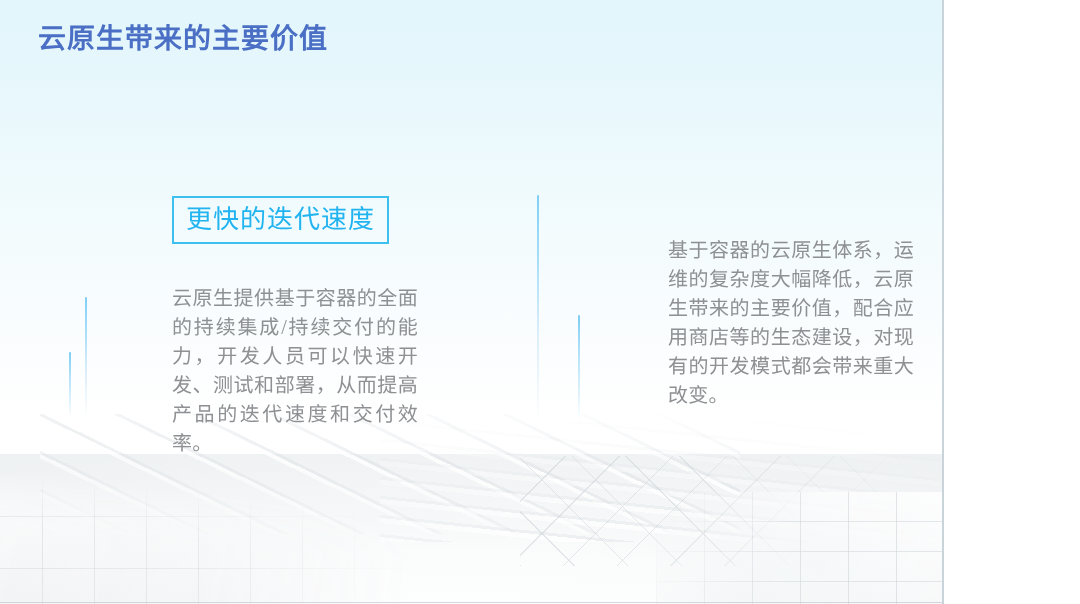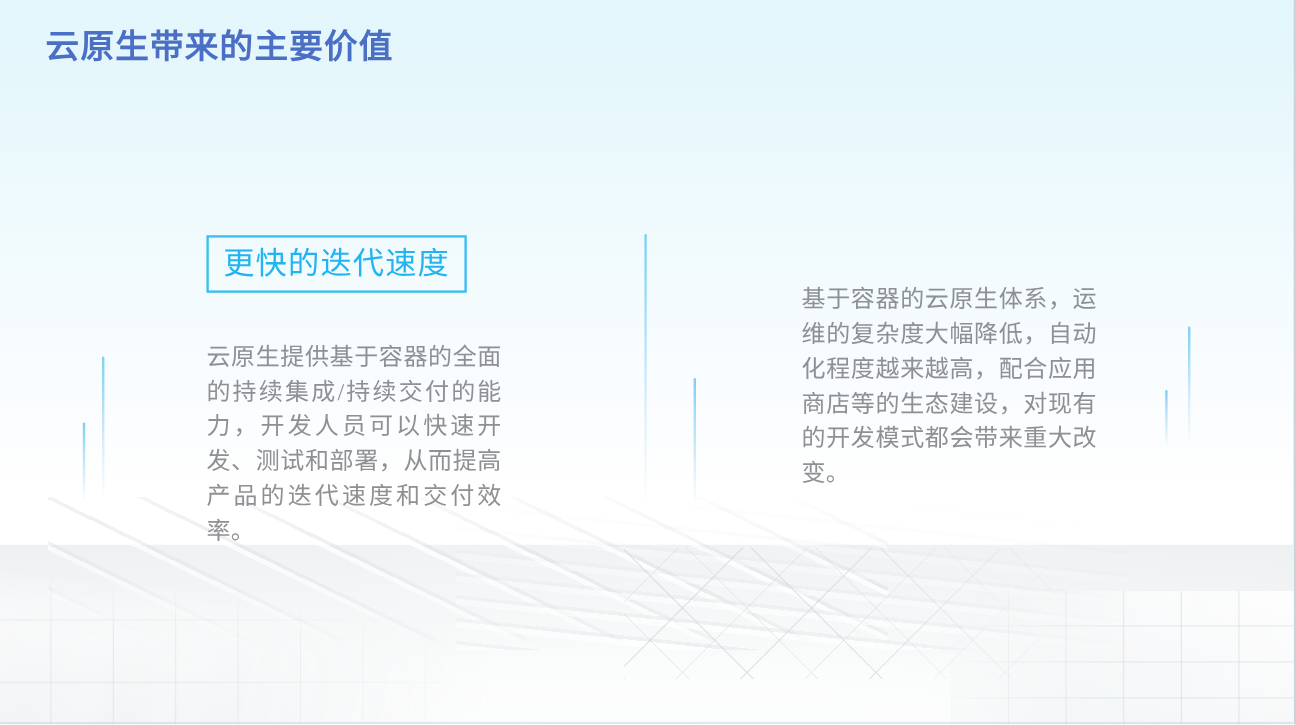--- a/index.html
+++ b/index.html
@@ -11,21 +11,21 @@
     width: 1080px;
     height: 604px;
     overflow: hidden;
     font-family: "Liberation Sans", sans-serif;
     background: #ffffff;
   }
 
   
   .slide {
     position: relative;
-    width: 1080px;
+    width: 944px;
     height: 604px;
     overflow: hidden;
     box-sizing: border-box;
     border-right: 2px solid #c9d3da;
     background:
       linear-gradient(180deg,
         #e2f6fb 0%,
         #e6f7fc 12%,
         #ecf9fd 24%,
         #f2fbfd 36%,
@@ -231,17 +231,17 @@
   <div class="rule short" style="left:971px; top:325px; height:48px;"></div>
 
   <div class="columns">
 
     <div class="column left">
       <div class="card-heading">更快的迭代速度</div>
       <p class="card-body">云原生提供基于容器的全面的持续集成/持续交付的能力，开发人员可以快速开发、测试和部署，从而提高产品的迭代速度和交付效率。</p>
     </div>
 
     <div class="column right">
-      <p class="card-body">基于容器的云原生体系，运维的复杂度大幅降低，自动化程度越来越高，配合应用商店等的生态建设，对现有的开发模式都会带来重大改变。</p>
+      <p class="card-body">基于容器的云原生体系，运维的复杂度大幅降低，云原生带来的主要价值，配合应用商店等的生态建设，对现有的开发模式都会带来重大改变。</p>
     </div>
 
   </div>
 </div>
 
 </body></html>

